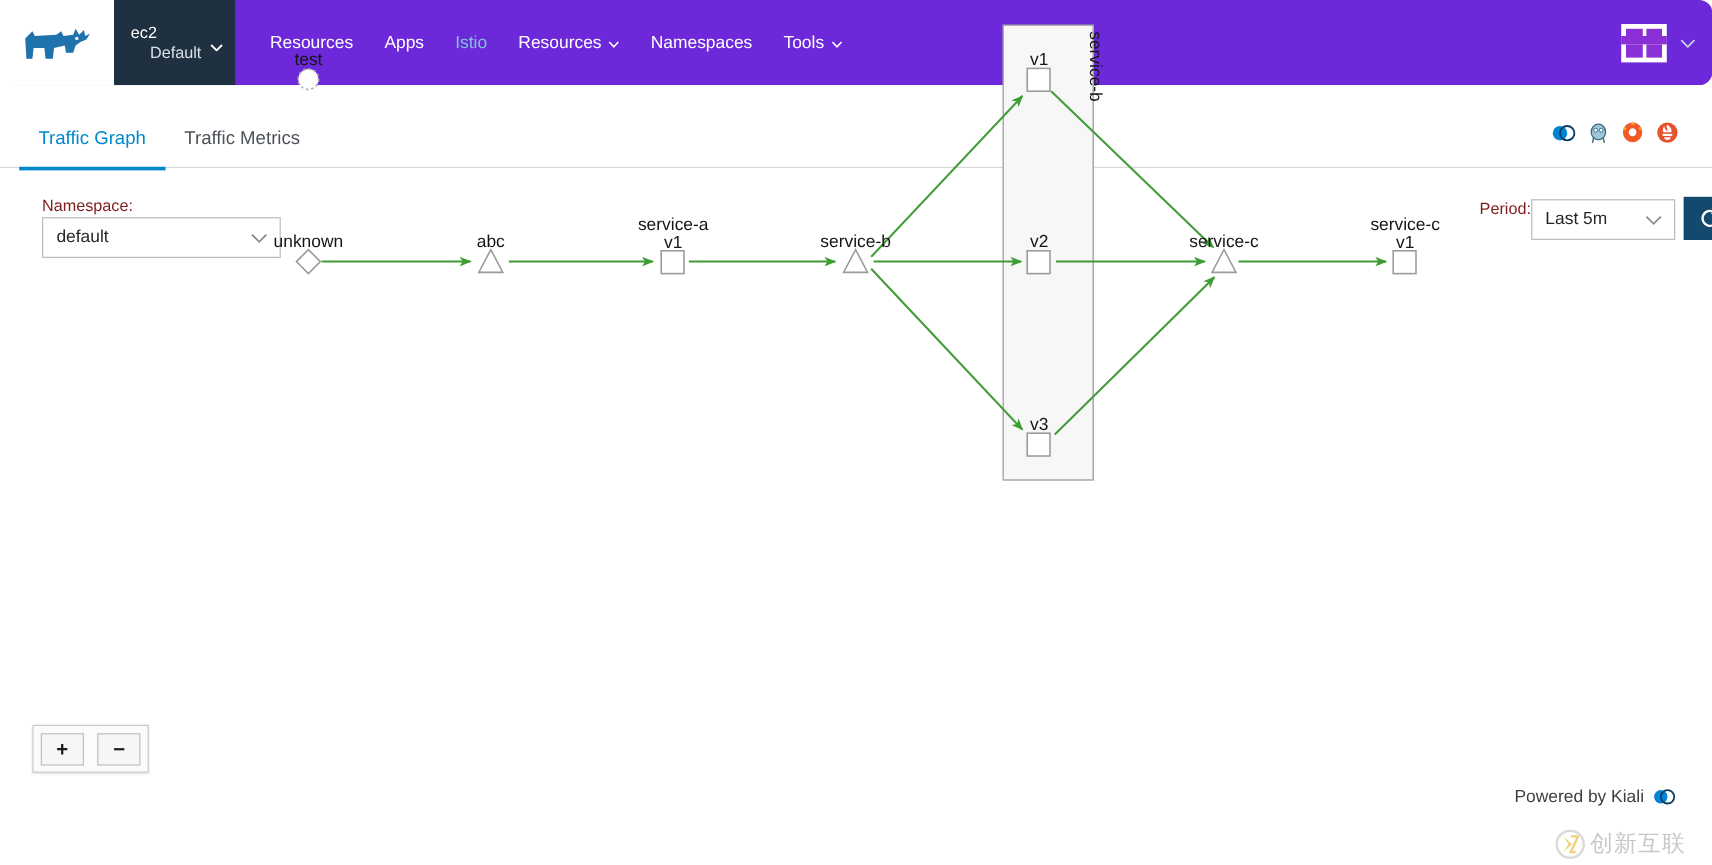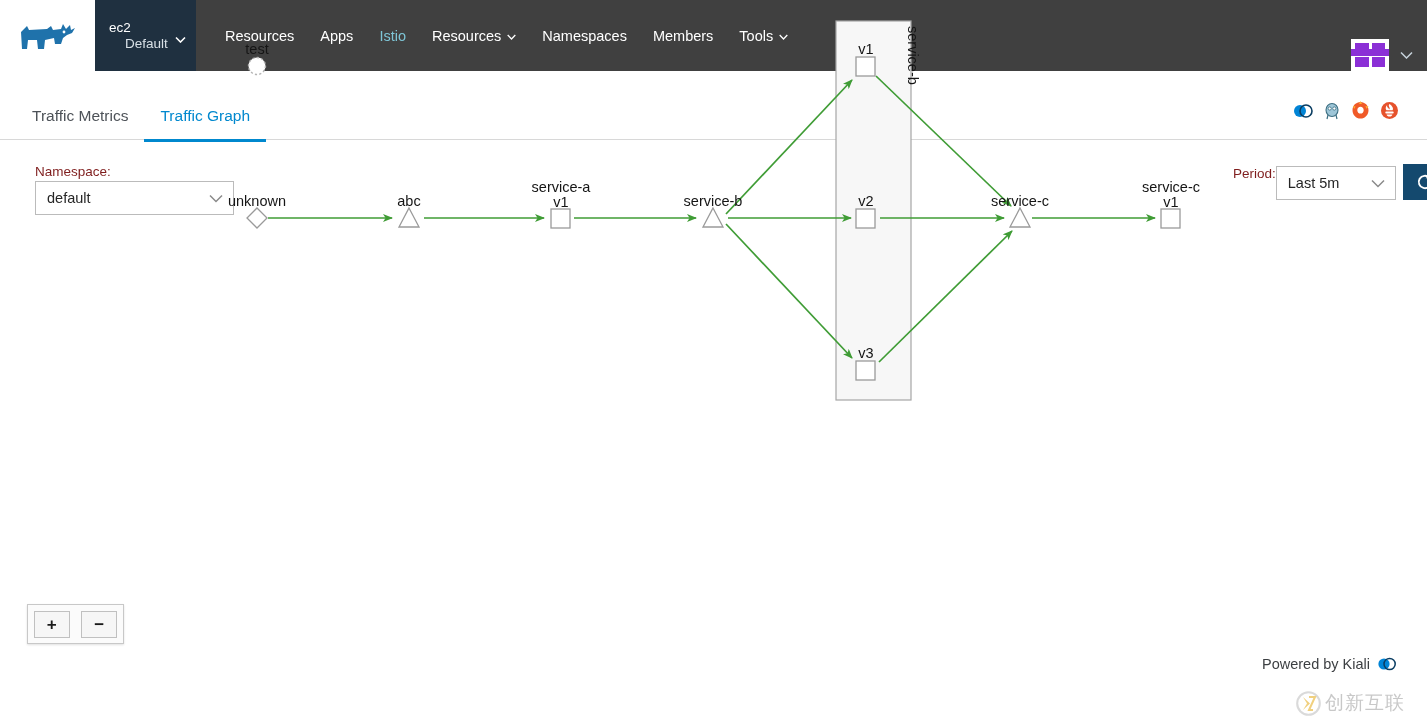--- a/index.html
+++ b/index.html
@@ -8,22 +8,22 @@
     width: 1427px; height: 721px;
     background: #ffffff;
     font-family: "Liberation Sans", sans-serif;
     overflow: hidden;
   }
 
   
   .navbar {
     position: absolute; top: 0; left: 0;
     width: 1427px; height: 71px;
-    background: #404040;
-    display: flex; align-items: flex-end;
+    background: #6d28d9;
+    display: flex; align-items: center; border-radius: 11px;
   }
   .brand-box {
     width: 95px; height: 71px;
     background: #ffffff;
     display: flex; align-items: center; justify-content: center;
     flex: 0 0 auto;
   }
   .brand-logo { width: 62px; height: 40px; display: block; }
 
   .cluster-sel {
@@ -189,23 +189,20 @@
     <div class="nav-link">
       <span>Resources</span>
       <svg class="caret" viewBox="0 0 9 6">
         <path d="M0.7 1 L4.5 5 L8.3 1" fill="none" stroke="#ffffff" stroke-width="1.3"></path>
       </svg>
     </div>
     <div class="nav-link">
       <span>Namespaces</span>
     </div>
     <div class="nav-link">
-      <span>Members</span>
-    </div>
-    <div class="nav-link">
       <span>Tools</span>
       <svg class="caret" viewBox="0 0 9 6">
         <path d="M0.7 1 L4.5 5 L8.3 1" fill="none" stroke="#ffffff" stroke-width="1.3"></path>
       </svg>
     </div>
   </div>
 
   <div class="nav-right">
     <div class="apps-wrap">
       <div class="apps-grid">
@@ -217,25 +214,25 @@
       </div>
     </div>
     <svg class="chev-white" viewBox="0 0 13 8">
       <path d="M1 1.5 L6.5 7 L12 1.5" fill="none" stroke="#c6d2db" stroke-width="1.5"></path>
     </svg>
   </div>
 </div>
 
 <div class="tabbar">
   <div class="tabs">
+    <div class="tab active">
+      <span>Traffic Graph</span>
+    </div>
     <div class="tab">
       <span>Traffic Metrics</span>
-    </div>
-    <div class="tab active">
-      <span>Traffic Graph</span>
     </div>
   </div>
 </div>
 
 <div class="tool-icons">
   <svg width="20" height="18" viewBox="0 0 20 18">
     <circle cx="7" cy="9" r="6" fill="#0084d6"></circle>
     <circle cx="13" cy="9" r="6" fill="none" stroke="#0a3d62" stroke-width="1.6"></circle>
   </svg>
   <svg width="18" height="18" viewBox="0 0 18 18">

